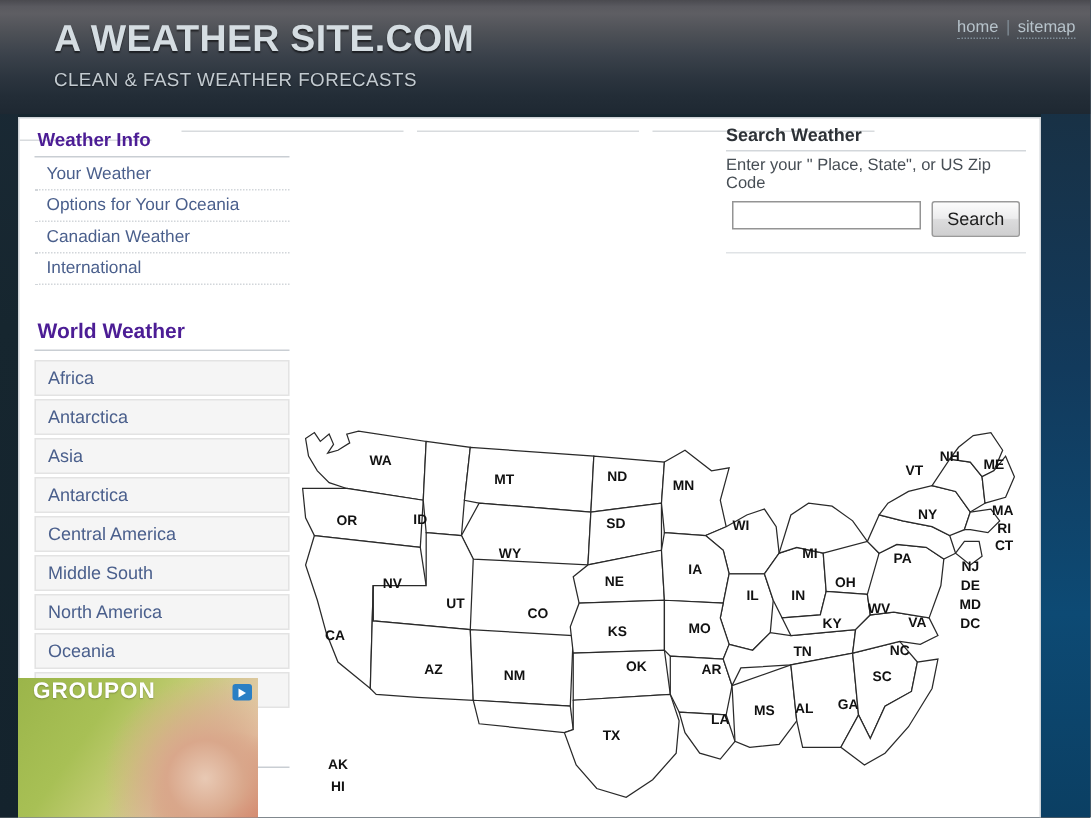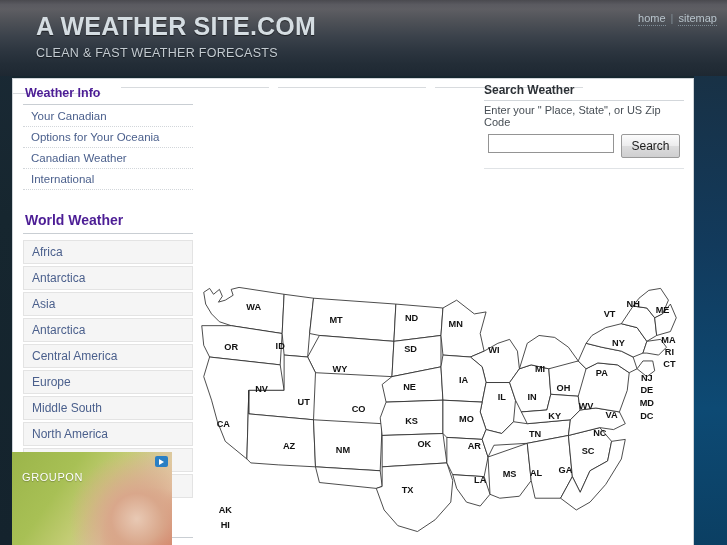--- a/index.html
+++ b/index.html
@@ -104,22 +104,22 @@
   
   #ad-wrap { position:absolute; left:12px; top:452px; width:162px; height:93px; }
   #ad {
     position:relative; width:160px; height:93px; overflow:hidden;
     background:
       radial-gradient(circle at 78% 72%, #e8c9b4 0%, #d9a78b 18%, rgba(217,167,139,0) 48%),
       radial-gradient(circle at 88% 95%, #c9452f 0%, rgba(201,69,47,0) 32%),
       linear-gradient(125deg, #9bb54a 0%, #a8c055 32%, #c3cc74 52%, #d9c79a 68%, #e7cdaa 82%, #d9a183 100%);
   }
   #ad-label {
-    position:absolute; left:10px; top:19px;
-    font-size:11px; font-weight:normal; color:#ffffff;
+    position:absolute; left:10px; top:0;
+    font-size:15px; font-weight:bold; color:#ffffff;
     letter-spacing:.6px; text-shadow:0 1px 1px rgba(0,0,0,.25);
   }
   #adchoices {
     position:absolute; right:4px; top:4px;
     width:13px; height:11px; background:#2a7fc4;
     border-radius:2px;
   }
   #adchoices::after{
     content:""; position:absolute; left:4px; top:2.5px;
     border-left:5px solid #fff; border-top:3px solid transparent;
@@ -189,34 +189,33 @@
 
   <div class="top-rule" style="left:0px;top:14px;width:88px;"></div>
   <div class="top-rule" style="left:108px;top:8px;width:148px;"></div>
   <div class="top-rule" style="left:265px;top:8px;width:148px;"></div>
   <div class="top-rule" style="left:422px;top:8px;width:148px;"></div>
 
   <div id="sidebar">
 
     <div class="side-head">Weather Info</div>
 
-    <a class="sub-link" href="#">Your Canadian</a>
+    <a class="sub-link" href="#">Your Weather</a>
     <a class="sub-link" href="#">Options for Your Oceania</a>
     <a class="sub-link" href="#">Canadian Weather</a>
     <a class="sub-link" href="#">International</a>
 
     <div class="side-head big" style="margin-top:14px;">World Weather</div>
 
     <div style="margin-top:6px;">
       <a class="box-link" href="#">Africa</a>
       <a class="box-link" href="#">Antarctica</a>
       <a class="box-link" href="#">Asia</a>
       <a class="box-link" href="#">Antarctica</a>
       <a class="box-link" href="#">Central America</a>
-      <a class="box-link" href="#">Europe</a>
       <a class="box-link" href="#">Middle South</a>
       <a class="box-link" href="#">North America</a>
       <a class="box-link" href="#">Oceania</a>
       <a class="box-link" href="#">South America</a>
     </div>
 
     <div class="side-head big" style="margin-top:10px;">Weather Info</div>
   </div>
 
   <div id="search-panel">

